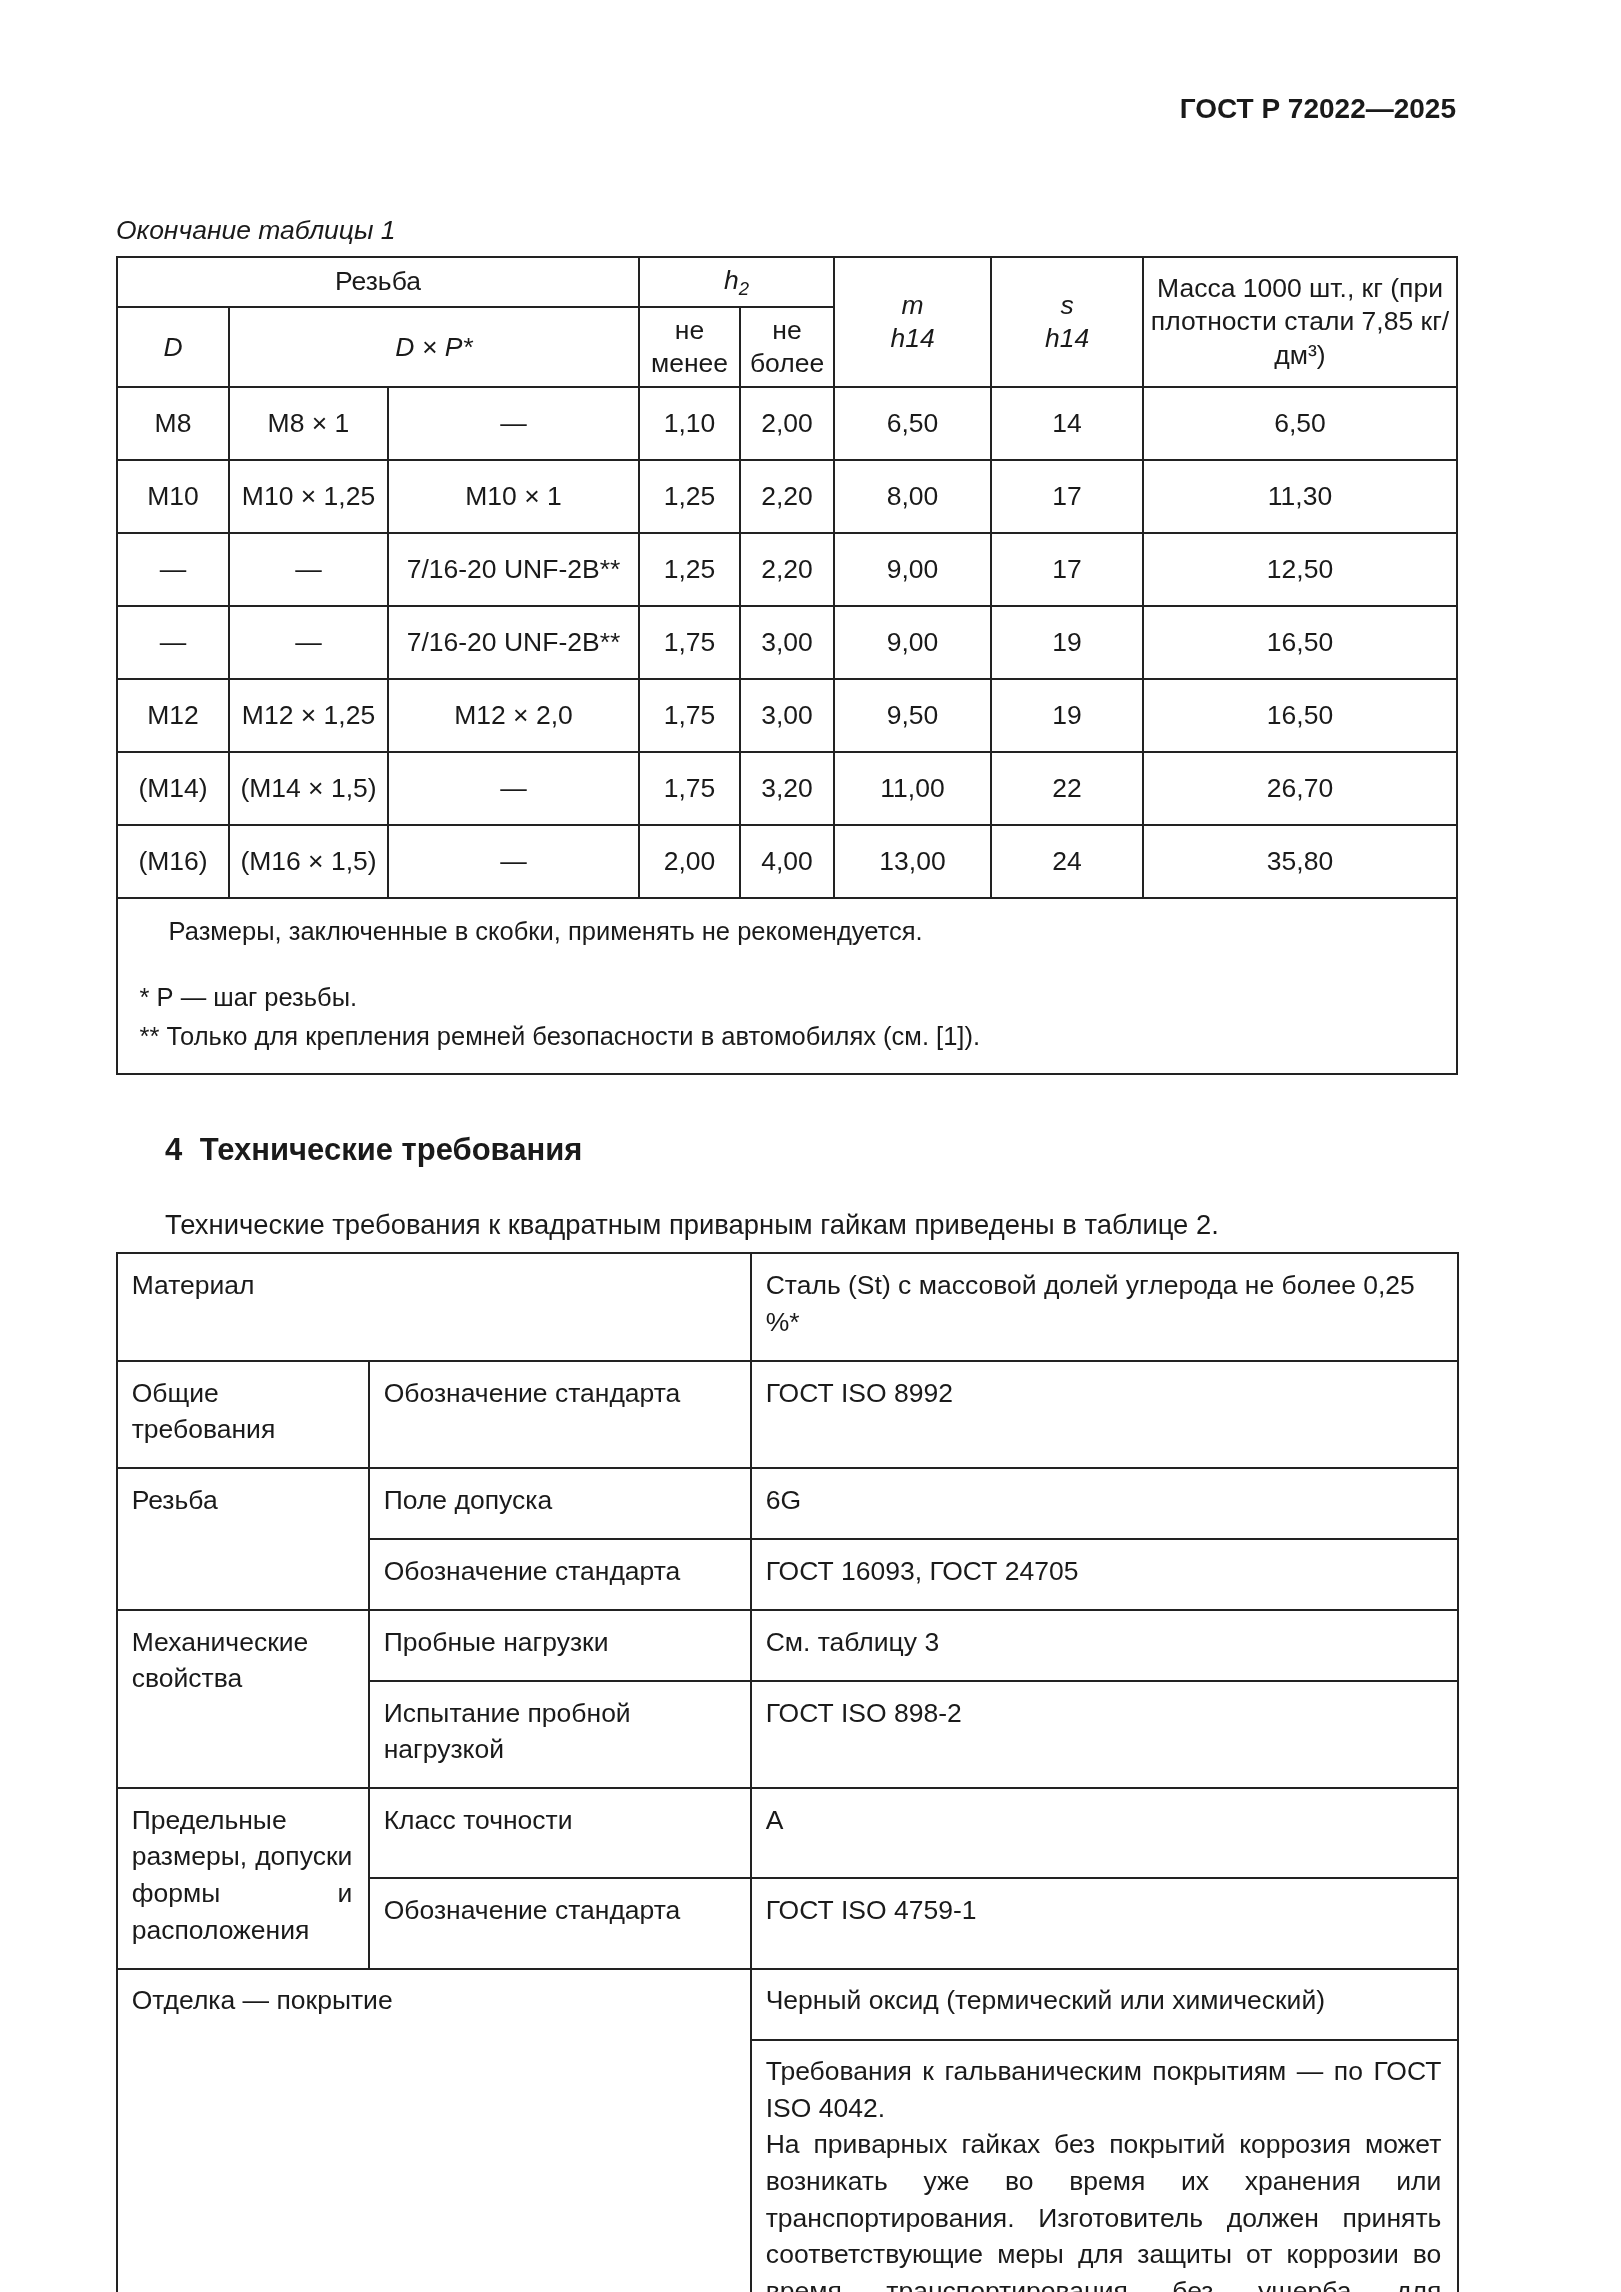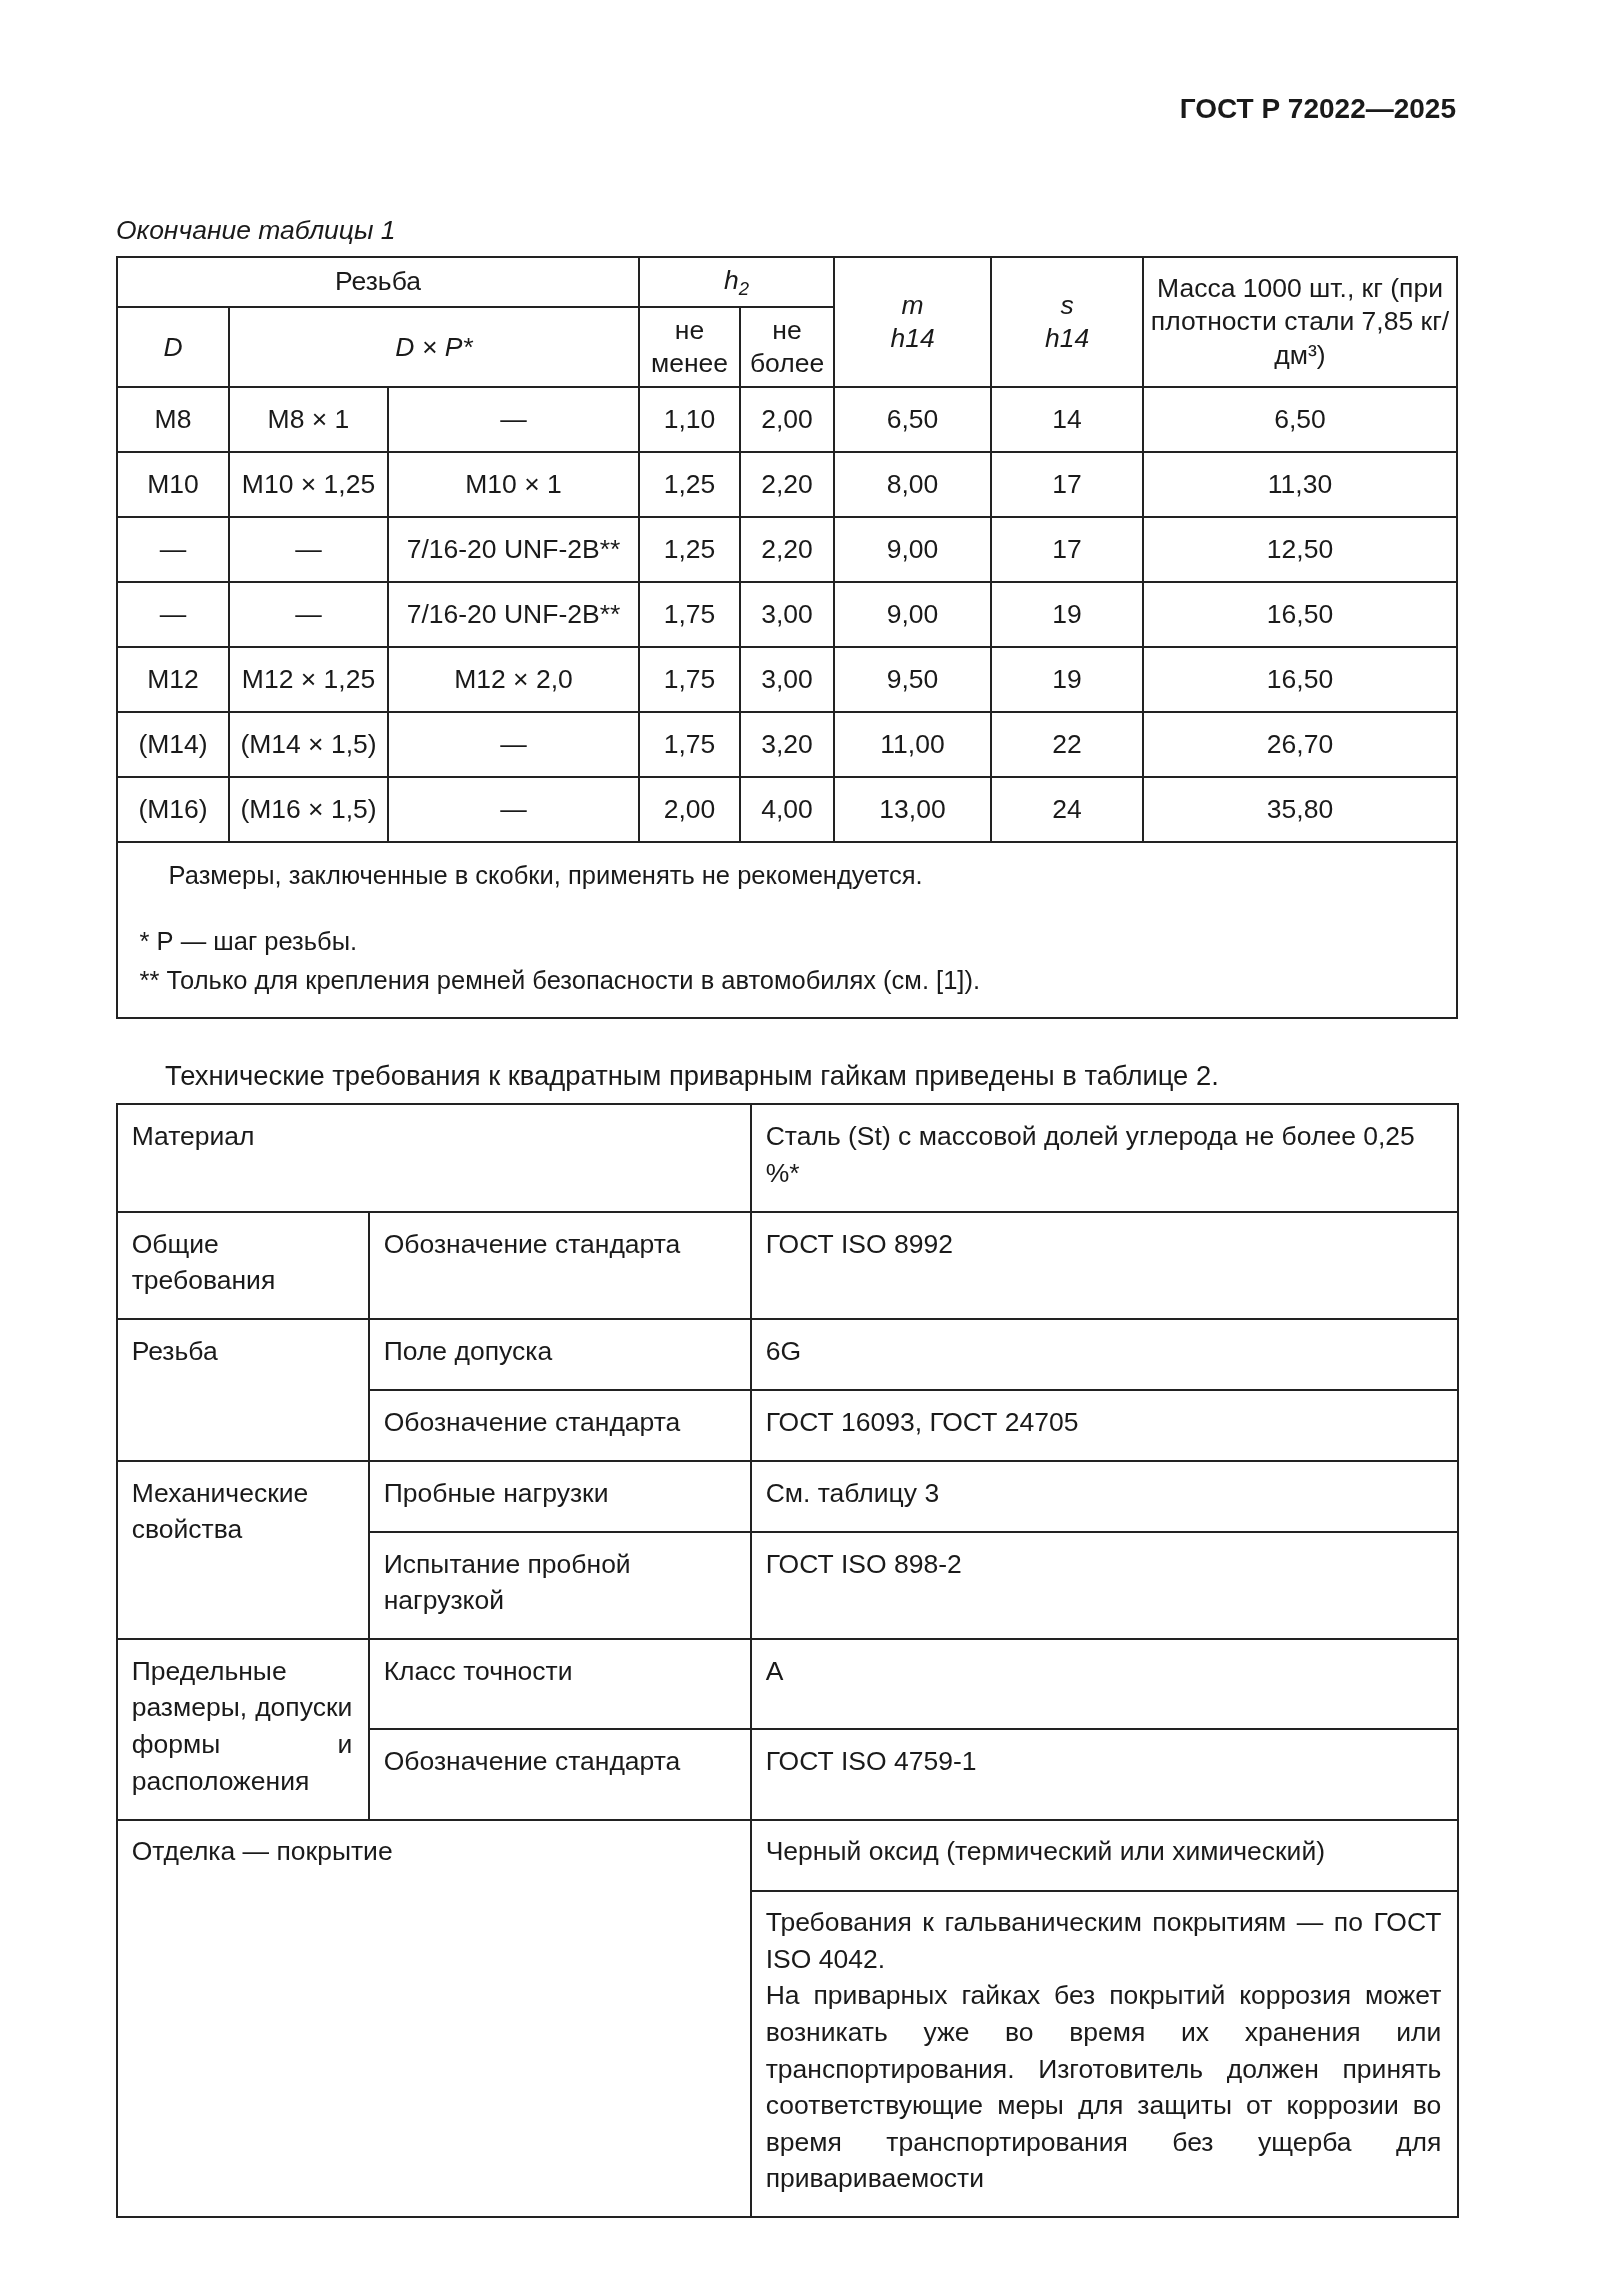--- a/index.html
+++ b/index.html
@@ -22,21 +22,21 @@
   .t1 { margin-top: 9.8px; font-size: 26.5px; }
   .t1 th, .t1 td {
     border: 2px solid #222;
     text-align: center;
     vertical-align: middle;
     padding: 5.9px 5.9px;
     font-weight: normal;
     line-height: 1.25;
   }
   .t1 thead th { height: 47px; }
-  .t1 tbody td { height: 65px; border-radius: 15px; }
+  .t1 tbody td { height: 73px; border-radius: 15px; }
   .t1 tbody tr:first-child td { border-top-width: 2.9px; }
   .it { font-style: italic; }
   .tol { font-style: italic; }
   .t1 tfoot td {
     text-align: left;
     font-size: 25.5px;
     padding: 15.7px 21.6px 19.6px 21.6px;
     line-height: 1.3;
   }
   .note-ind { text-indent: 29px; margin-bottom: 33px; }
@@ -179,20 +179,23 @@
       <tr>
         <td colspan="8">
           <div class="note-ind">Размеры, заключенные в скобки, применять не рекомендуется.</div>
           <div class="note">* Р — шаг резьбы.</div>
           <div class="note">** Только для крепления ремней безопасности в автомобилях (см. [1]).</div>
         </td>
       </tr>
     </tfoot>
   </table>
 
+  <div class="sec-heading">
+    <span class="num">4</span><span>Технические требования</span>
+  </div>
 
   <div class="intro">Технические требования к квадратным приварным гайкам приведены в таблице 2.</div>
 
 
   <table class="t2">
     <colgroup>
       <col style="width:252px">
       <col style="width:382px">
       <col style="width:707px">
     </colgroup>

